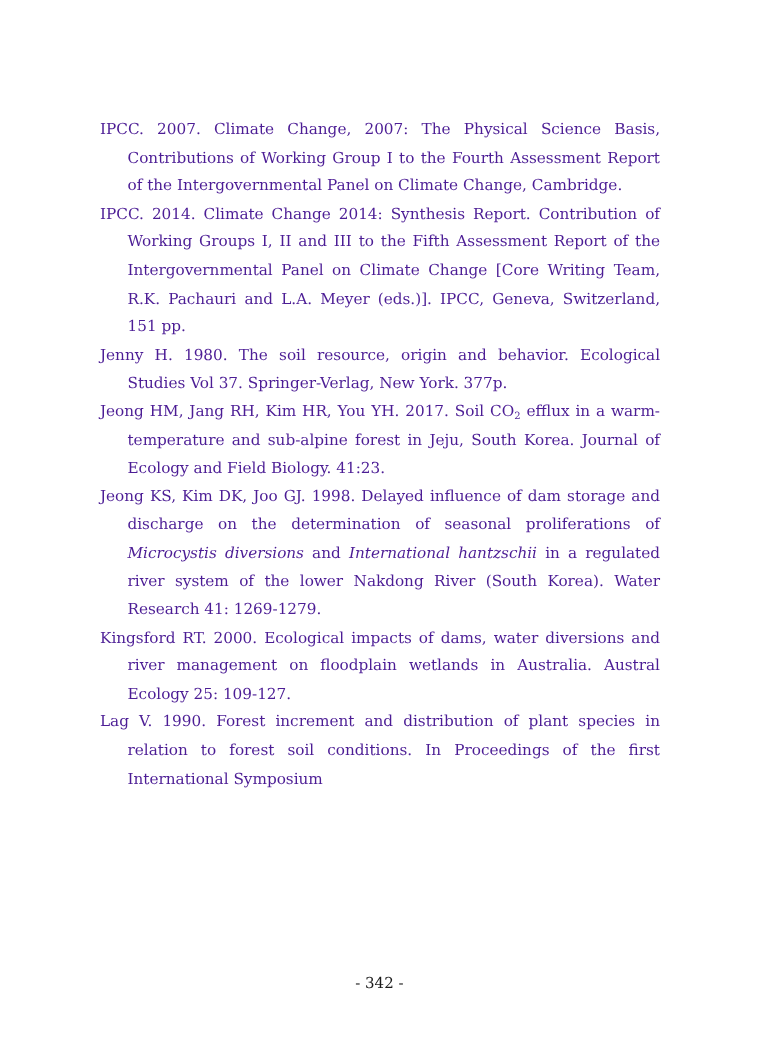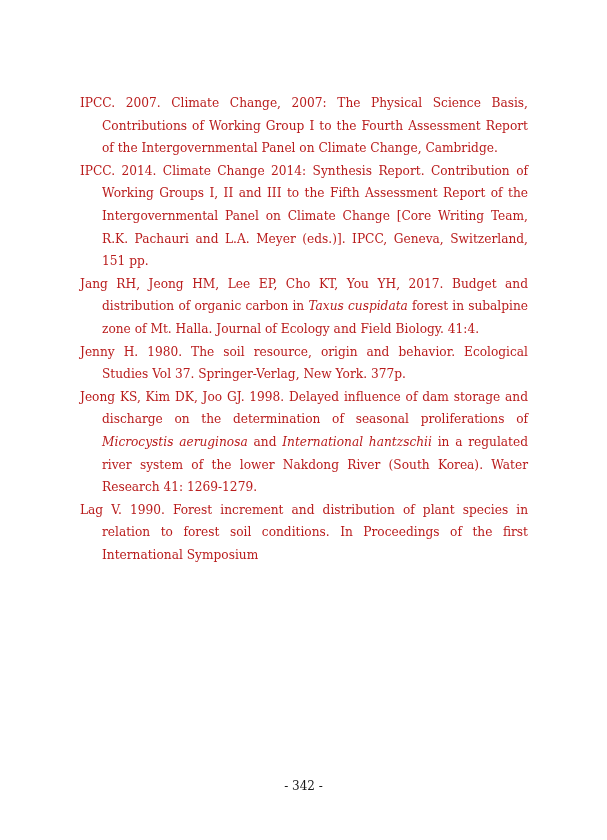--- a/index.html
+++ b/index.html
@@ -4,21 +4,21 @@
 <style>
   html, body { margin: 0; padding: 0; background: #ffffff; }
   body { width: 607px; height: 840px; position: relative; overflow: hidden; }
   .page {
     position: absolute;
     left: 80px;
     top: 92px;
     width: 448px;
     font-family: "DejaVu Serif", "Liberation Serif", serif;
     font-size: 12.2px;
-    color: #b91c1c;
+    color: #4c1d95;
     line-height: 22.6px;
   }
   .ref {
     padding-left: 22px;
     text-indent: -22px;
     text-align: justify;
     margin: 0;
   }
   .ref i { font-style: italic; }
   .footer {
@@ -36,26 +36,29 @@
 <body>
 
 <div class="page">
   <p class="ref">
     <span>IPCC. 2007. Climate Change, 2007: The Physical Science Basis, Contributions of Working Group I to the Fourth Assessment Report of the Intergovernmental Panel on Climate Change, Cambridge.</span>
   </p>
   <p class="ref">
     <span>IPCC. 2014. Climate Change 2014: Synthesis Report. Contribution of Working Groups I, II and III to the Fifth Assessment Report of the Intergovernmental Panel on Climate Change [Core Writing Team, R.K. Pachauri and L.A. Meyer (eds.)]. IPCC, Geneva, Switzerland, 151 pp.</span>
   </p>
   <p class="ref">
-    <span>Jang RH, Jeong HM, Lee EP, Cho KT, You YH, 2017. Budget and distribution of organic carbon in </span><i>Taxus cuspidata</i><span> forest in subalpine zone of Mt. Halla. Journal of Ecology and Field Biology. 41:4.</span>
-  </p>
-  <p class="ref">
     <span>Jenny H. 1980. The soil resource, origin and behavior. Ecological Studies Vol 37. Springer-Verlag, New York. 377p.</span>
   </p>
   <p class="ref">
-    <span>Jeong KS, Kim DK, Joo GJ. 1998. Delayed influence of dam storage and discharge on the determination of seasonal proliferations of </span><i>Microcystis aeruginosa</i><span> and </span><i>International hantzschii</i><span> in a regulated river system of the lower Nakdong River (South Korea). Water Research 41: 1269-1279.</span>
+    <span>Jeong HM, Jang RH, Kim HR, You YH. 2017. Soil CO</span><sub>2</sub><span> efflux in a warm-temperature and sub-alpine forest in Jeju, South Korea. Journal of Ecology and Field Biology. 41:23.</span>
+  </p>
+  <p class="ref">
+    <span>Jeong KS, Kim DK, Joo GJ. 1998. Delayed influence of dam storage and discharge on the determination of seasonal proliferations of </span><i>Microcystis diversions</i><span> and </span><i>International hantzschii</i><span> in a regulated river system of the lower Nakdong River (South Korea). Water Research 41: 1269-1279.</span>
+  </p>
+  <p class="ref">
+    <span>Kingsford RT. 2000. Ecological impacts of dams, water diversions and river management on floodplain wetlands in Australia. Austral Ecology 25: 109-127.</span>
   </p>
   <p class="ref">
     <span>Lag V. 1990. Forest increment and distribution of plant species in relation to forest soil conditions. In Proceedings of the first International Symposium</span>
   </p>
 </div>
 
 <div class="footer">- 342 -</div>
 
 </body></html>

